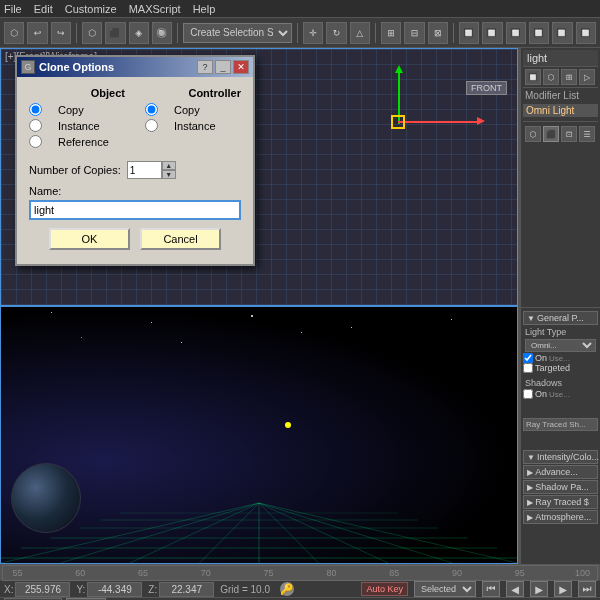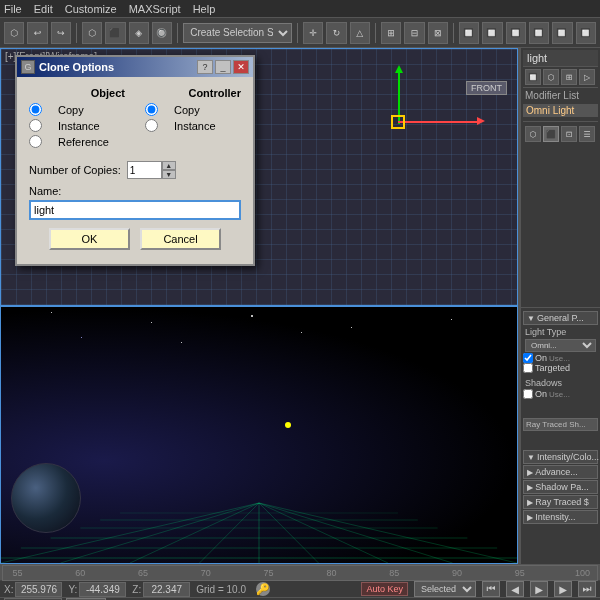--- a/index.html
+++ b/index.html
@@ -444,21 +444,21 @@
       color: #aaa;
       font-size: 10px;
     }
 
     .coord-value {
       background: #555;
       border: 1px solid #666;
       color: #ccc;
       font-size: 10px;
       padding: 1px 4px;
-      width: 47px;
+      width: 55px;
       text-align: center;
     }
 
     .grid-label {
       color: #aaa;
       font-size: 10px;
     }
 
     .status-row2 {
       height: 22px;
@@ -749,21 +749,21 @@
         <span style="font-size:9px;">Shadow Pa...</span>
       </div>
 
       <div class="prop-expand-btn">
         <span>▶</span>
         <span style="font-size:9px;">Ray Traced $</span>
       </div>
 
       <div class="prop-expand-btn">
         <span>▶</span>
-        <span style="font-size:9px;">Intensity...</span>
+        <span style="font-size:9px;">Atmosphere...</span>
       </div>
 
     </div>
   </div>
 
 </div>
 
 <div class="dialog-overlay">
   <div class="dialog">
 

